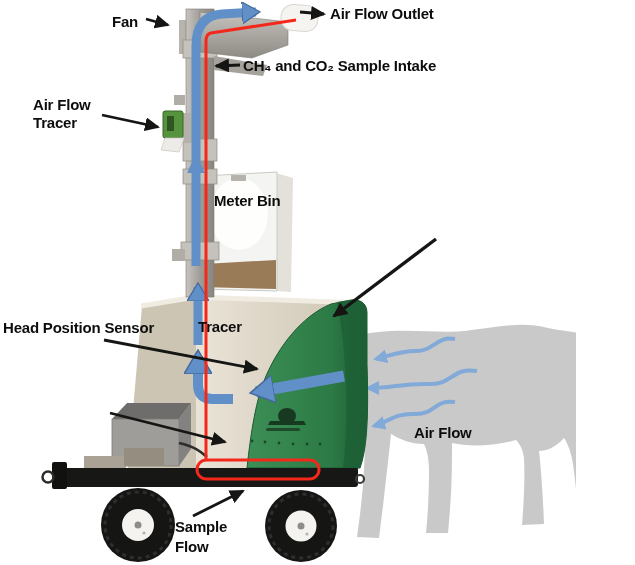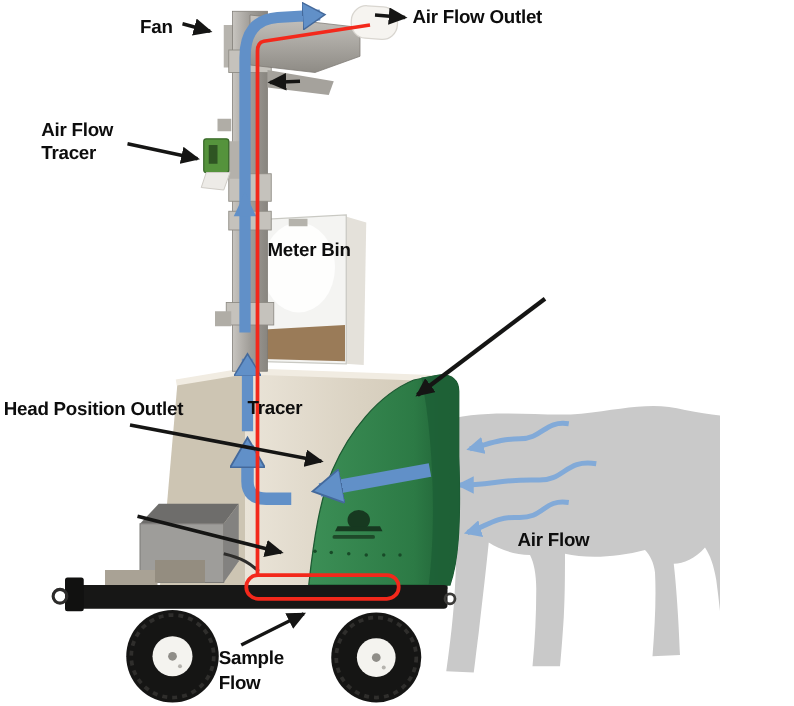--- a/index.html
+++ b/index.html
@@ -176,26 +176,27 @@
     <path marker-end="url(#aBlack)" d="M102,115 L158,127"></path>
     <path marker-end="url(#aBlack)" stroke-width="3.4" d="M436,239 L334,316"></path>
     <path marker-end="url(#aBlack)" d="M104,340 L257,369"></path>
     <path marker-end="url(#aBlack)" d="M110,413 L225,442"></path>
     <path marker-end="url(#aBlack)" d="M193,516 L243,491"></path>
   </g>
 </svg>
 
   <div class="lbl" style="left:112px;top:13px">Fan</div>
   <div class="lbl" style="left:330px;top:5px">Air Flow Outlet</div>
+  <div class="lbl" style="left:243px;top:57px">CH₄ and CO₂ Sample Intake</div>
   <div class="lbl" style="left:33px;top:96px">
     <div>Air Flow</div>
     <div>Tracer</div>
   </div>
   <div class="lbl" style="left:214px;top:192px">Meter Bin</div>
-  <div class="lbl" style="left:3px;top:319px">Head Position Outlet</div>
+  <div class="lbl" style="left:3px;top:319px">Head Position Sensor</div>
   <div class="lbl" style="left:198px;top:318px">Tracer</div>
   <div class="lbl" style="left:414px;top:424px">Air Flow</div>
   <div class="lbl lh20" style="left:175px;top:517px">
     <div>Sample</div>
     <div>Flow</div>
   </div>
 
 </div>
 
 </body></html>

